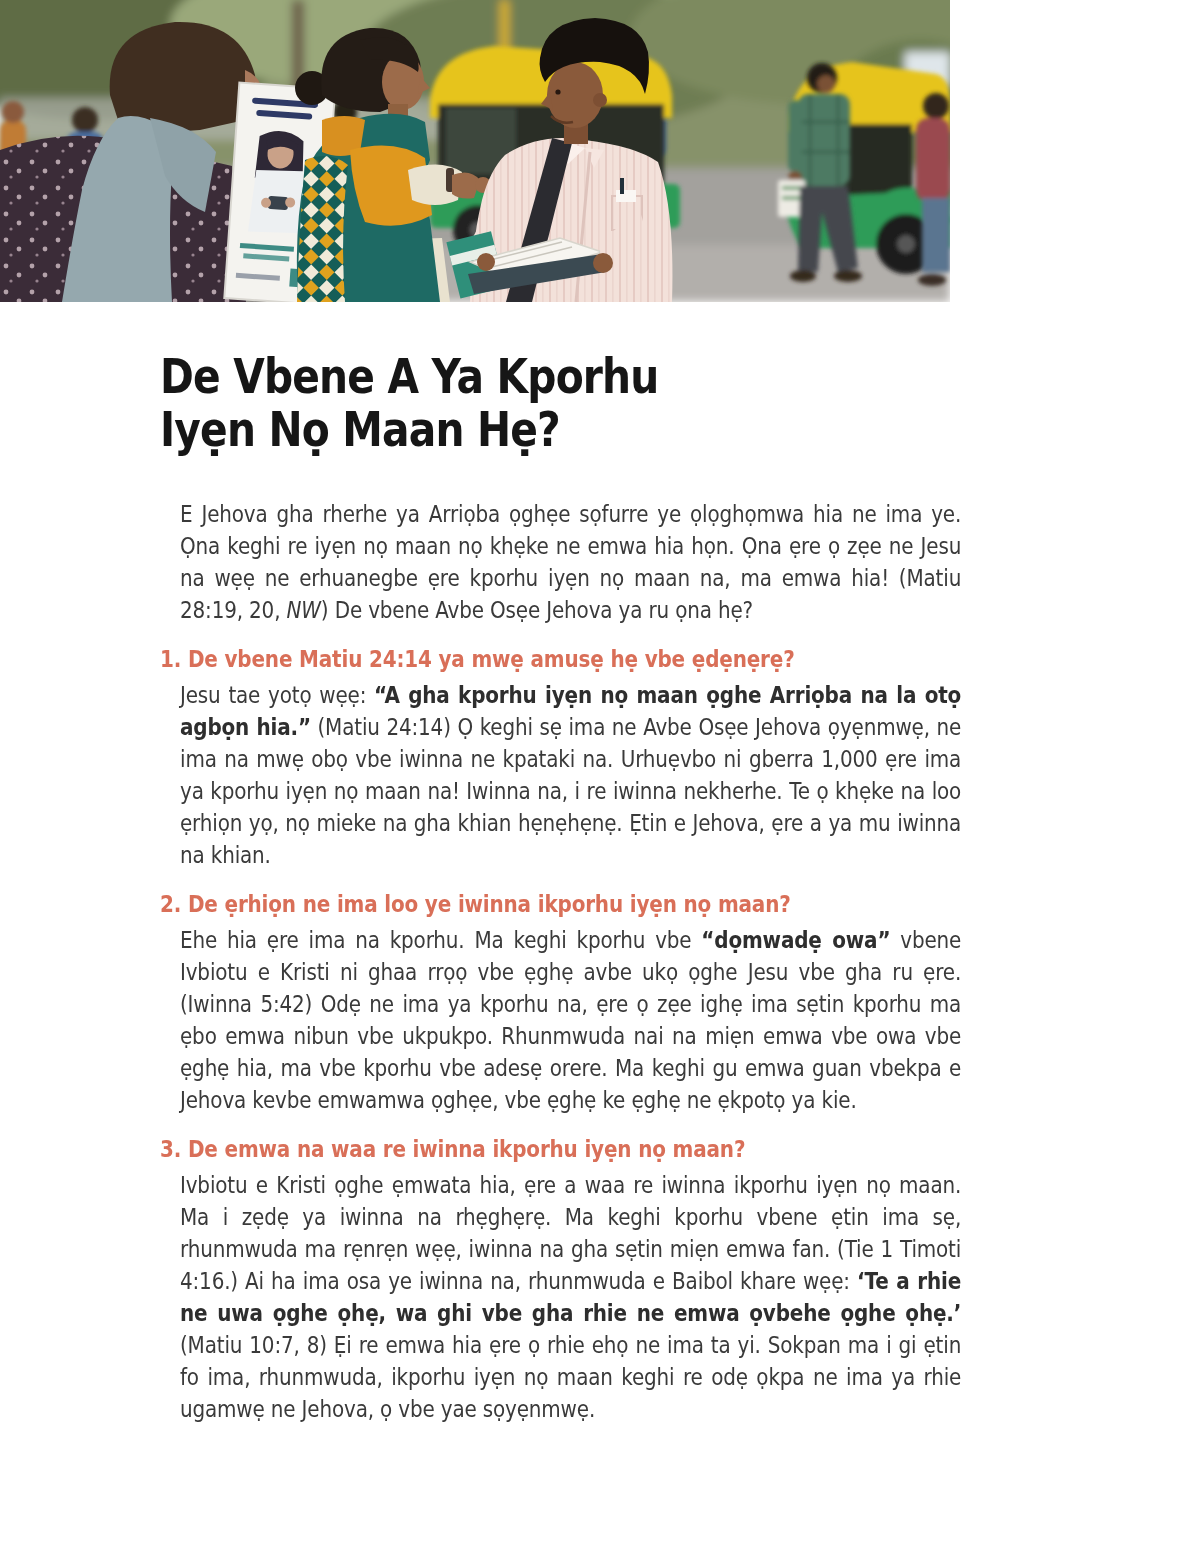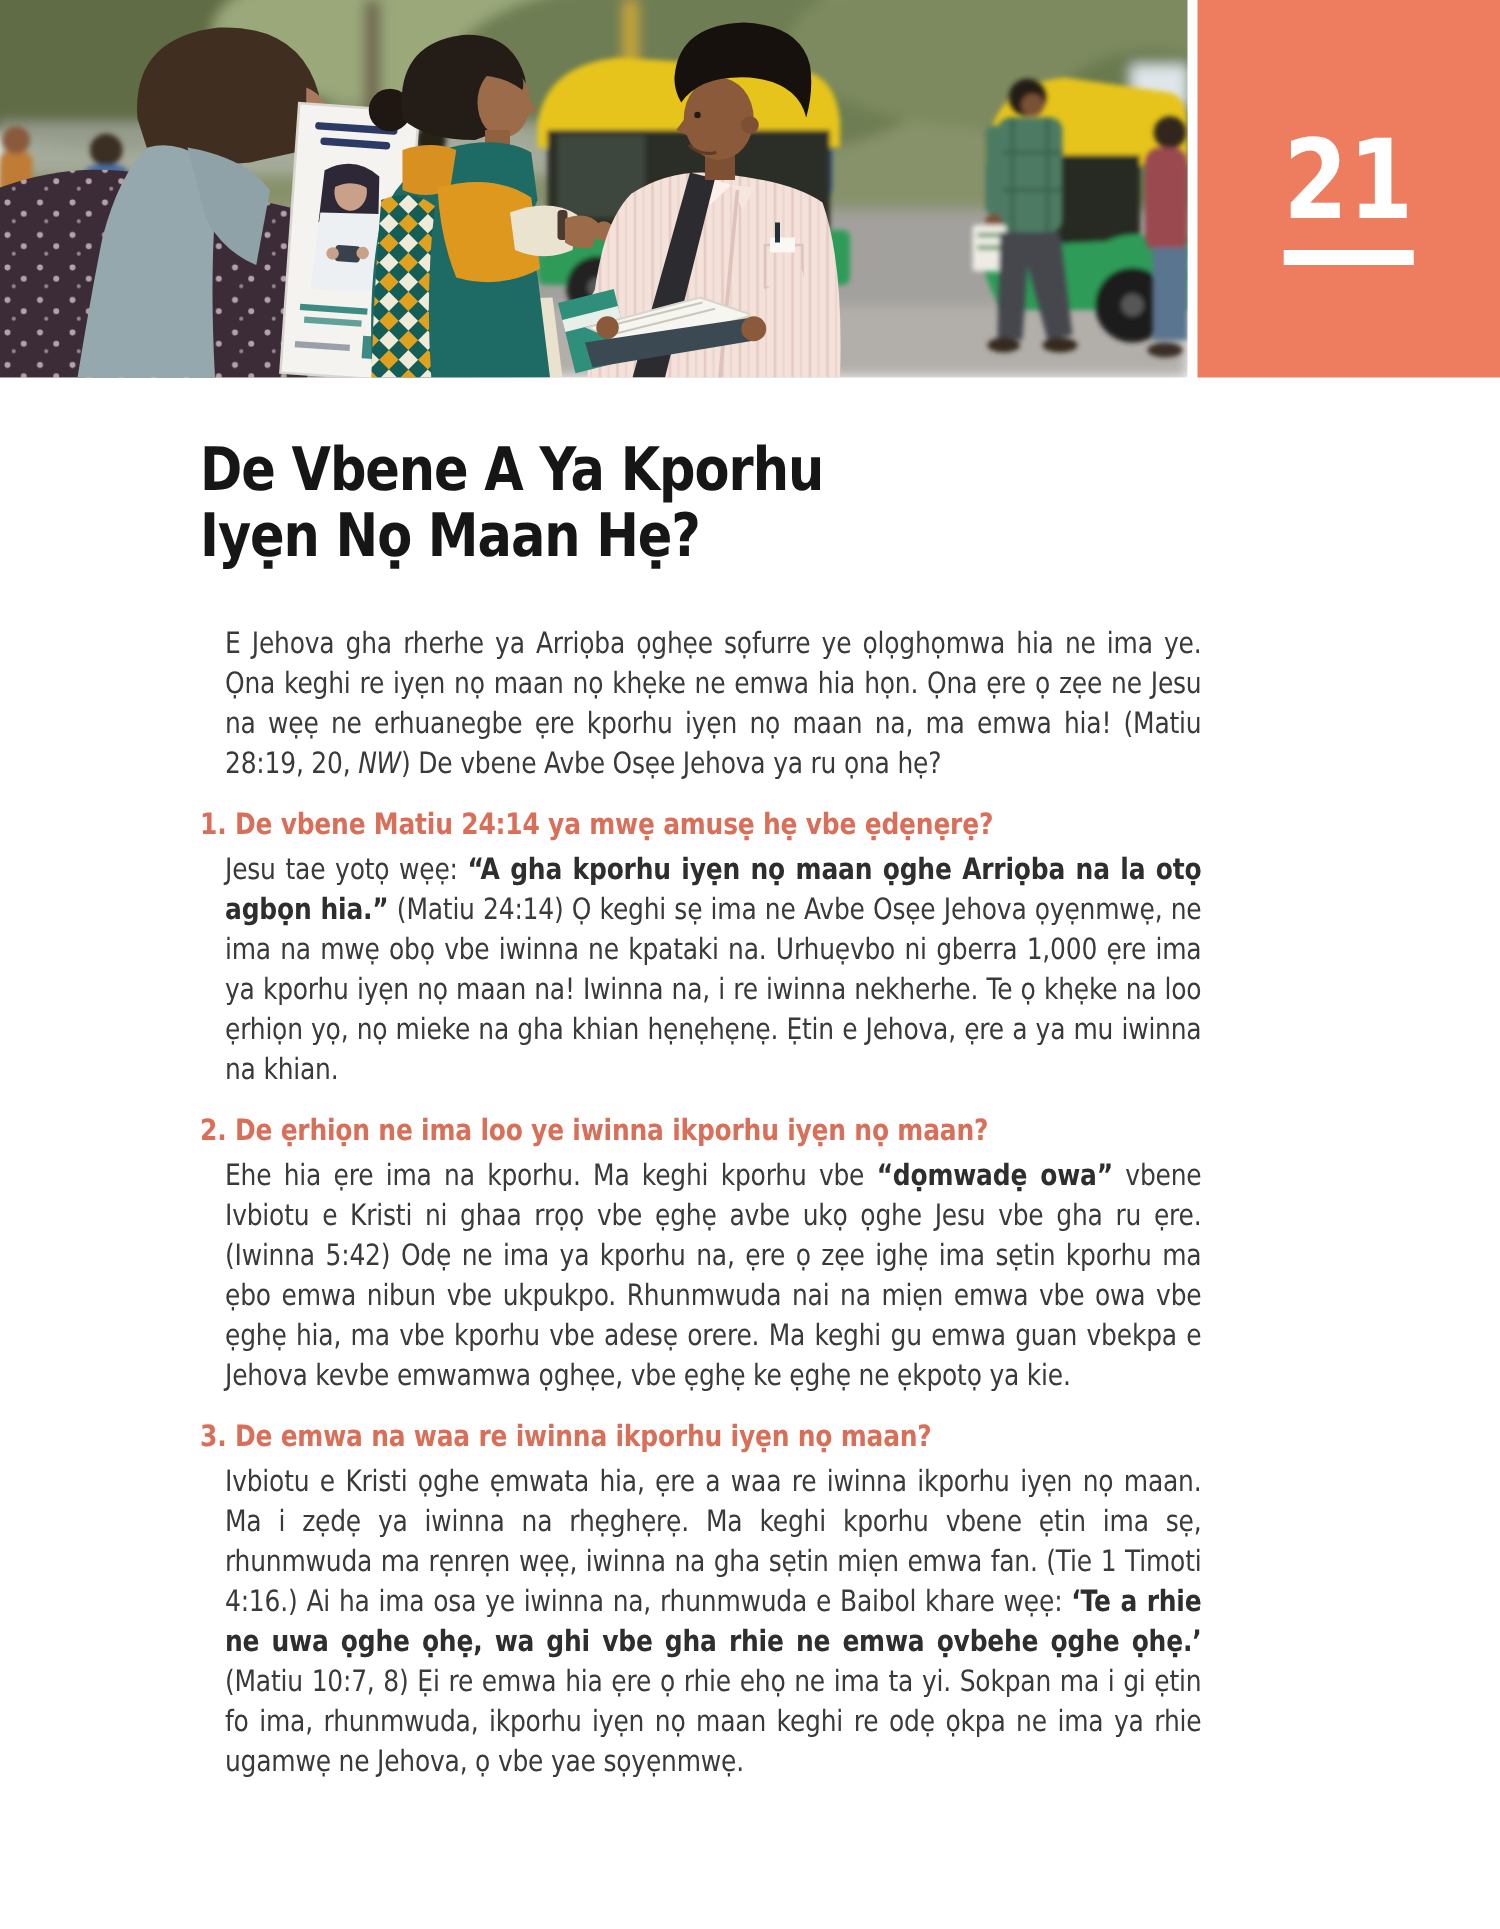--- a/index.html
+++ b/index.html
@@ -233,24 +233,20 @@
           <path d="M470,262 L560,238 L602,252 L512,280 Z" fill="#F7F5F0" stroke="#D8D5CC" stroke-width="1.5"></path>
           <path d="M482,262 L562,242 M492,267 L572,247" stroke="#C9C6BD" stroke-width="1.5"></path>
           <path d="M468,274 L602,254 L606,272 L474,294 Z" fill="#3B4A52"></path>
           <circle cx="486" cy="262" r="9" fill="#8A5A3B"></circle>
           <path d="M640,212 Q652,242 632,264 L602,270 Q596,252 606,236 Z" fill="url(#stripes)"></path>
           <circle cx="603" cy="263" r="10" fill="#8A5A3B"></circle>
         </g>
       </svg>
     </div>
 
-    <div class="chapter-box">
-      <div class="chapter-num">21</div>
-      <div class="chapter-underline"></div>
-    </div>
   </div>
 
   <div class="content">
     <h1 class="title">
       <span class="title-line">De Vbene A Ya Kporhu</span>
       <span class="title-line">Iyẹn Nọ Maan Hẹ?</span>
     </h1>
 
     <p class="body-para"><span>E Jehova gha rherhe ya Arriọba ọghẹe sọfurre ye ọlọghọmwa hia ne ima ye. Ọna keghi re iyẹn nọ maan nọ khẹke ne emwa hia họn. Ọna ẹre ọ zẹe ne Jesu na wẹẹ ne erhuanegbe ẹre kporhu iyẹn nọ maan na, ma emwa hia! (Matiu 28:19, 20, </span><span class="i">NW</span><span>) De vbene Avbe Osẹe Jehova ya ru ọna hẹ?</span></p>
 

